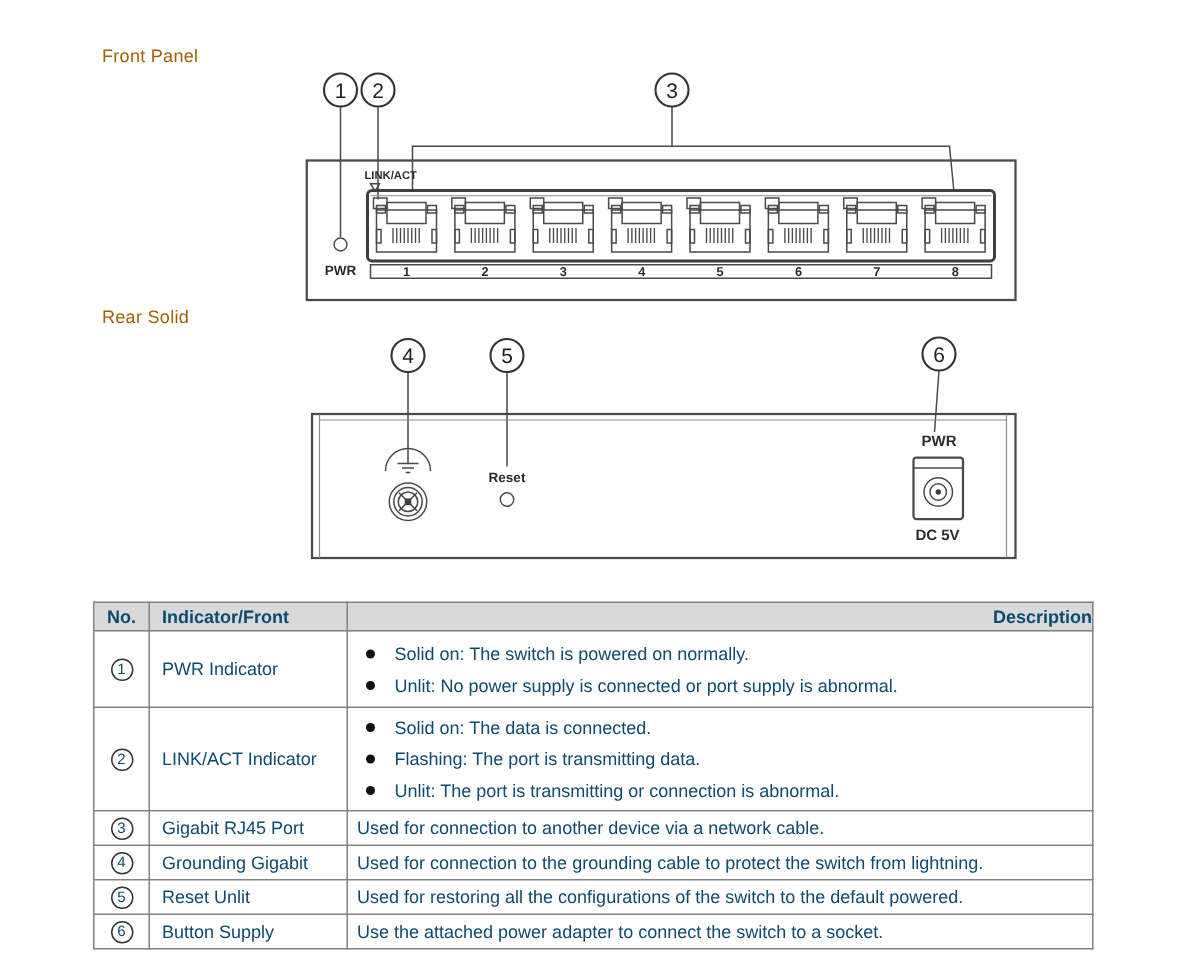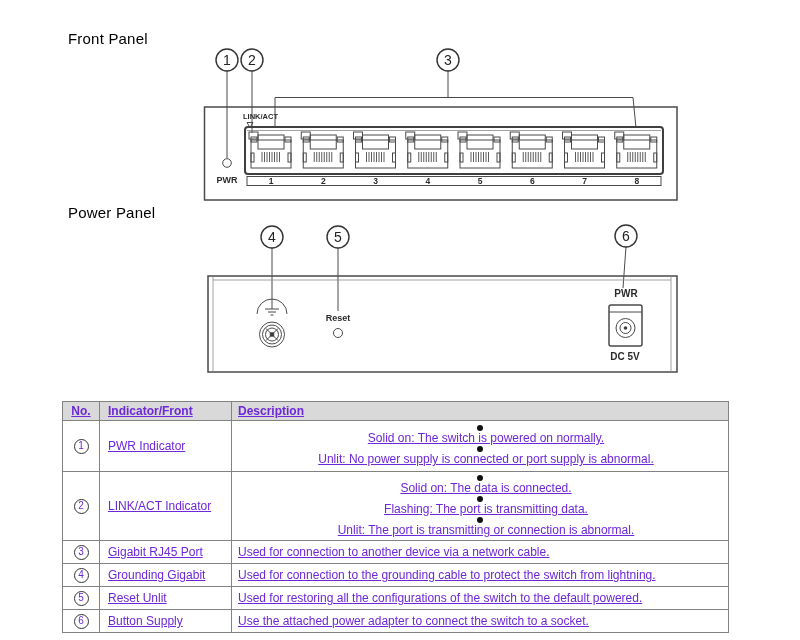--- a/index.html
+++ b/index.html
@@ -1,66 +1,66 @@
 <!DOCTYPE html>
 <html><head>
 <meta charset="utf-8">
 <style>
   html,body { margin:0; padding:0; }
   body {
     width:800px; height:640px; position:relative; overflow:hidden;
     background:#ffffff; color:#1a1a1a;
     font-family:"Liberation Sans", sans-serif;
   }
-  .heading { position:absolute; font-size:15px; color:#000000; letter-spacing:0.2px; }
+  .heading { position:absolute; font-size:12px; color:#a16207; letter-spacing:0.2px; }
   #front-heading { left:68px; top:30px; }
   #rear-heading  { left:68px; top:204px; }
 
   svg.diagram { position:absolute; left:0; top:0; }
   .ln   { stroke:#4a4a4a; fill:none; stroke-width:1; }
   .ln15 { stroke:#4a4a4a; fill:none; stroke-width:1.5; }
   .ln2  { stroke:#3f3f3f; fill:none; stroke-width:2; }
   .thin { stroke:#8a8a8a; fill:none; stroke-width:0.8; }
   .callout-circle { stroke:#333; stroke-width:1.4; fill:#fff; }
   .callout-num { font-size:14px; fill:#222; text-anchor:middle; }
   .lbl-b7  { font-size:7.5px; font-weight:bold; fill:#2b2b2b; }
   .lbl-b9  { font-size:9px;  font-weight:bold; fill:#2b2b2b; text-anchor:middle; }
   .lbl-b10 { font-size:10px; font-weight:bold; fill:#2b2b2b; text-anchor:middle; }
   .port-num { font-size:8.5px; font-weight:bold; fill:#2b2b2b; text-anchor:middle; }
 
   .tablewrap { position:absolute; left:62px; top:401px; }
-  table { border-collapse:collapse; table-layout:fixed; width:666px; font-size:12px; color:#6d28d9;text-decoration:underline; }
+  table { border-collapse:collapse; table-layout:fixed; width:666px; font-size:12px; color:#0c4a6e; }
   col.c-no   { width:37px; }
   col.c-name { width:132px; }
   col.c-desc { width:497px; }
   td, th { border:1px solid #828282; padding:0; vertical-align:middle; }
   th { background:#d9d9d9; font-weight:bold; text-align:left; height:18px; padding-left:8px; }
   th.no-col { padding-left:0; text-align:center; }
-  th.desc-col { padding-left:6px; }
+  th.desc-col { padding-left:6px;text-align:right; }
   tr.r1 td { height:46px; }
   tr.r2 td { height:64px; }
   tr.small td { height:22px; }
   .no-cell { text-align:center; }
   .circnum {
     display:inline-flex; width:15px; height:15px; box-sizing:border-box;
     border:1.2px solid #333; border-radius:50%;
     align-items:center; justify-content:center;
     font-size:10px; line-height:1; background:#fff;
   }
   .name-cell { padding-left:8px;margin-top:20px; }
   .desc-cell { padding-left:6px; }
   .desc-cell.bullets { padding:2px 0; }
-  .bullet-row { display:flex; align-items:center; height:21px; padding-left:12px;flex-direction:column; }
+  .bullet-row { display:flex; align-items:center; height:21px; padding-left:12px; }
   .dot { width:6px; height:6px; background:#111; border-radius:50%; margin-right:13px; flex:none; }
 </style>
 </head>
 <body>
 
 <div class="heading" id="front-heading">Front Panel</div>
-<div class="heading" id="rear-heading">Power Panel</div>
+<div class="heading" id="rear-heading">Rear Solid</div>
 
 <svg class="diagram" width="800" height="400" viewBox="0 0 800 400">
   <defs>
     <g id="rj45">
       <rect x="6" y="13" width="40" height="28" class="ln" fill="#fff"></rect>
       <rect x="6" y="10" width="6" height="5" class="ln" fill="#fff"></rect>
       <rect x="40" y="10" width="6" height="5" class="ln" fill="#fff"></rect>
       <rect x="13" y="8" width="26" height="14" class="ln" fill="#fff"></rect>
       <rect x="4" y="5" width="9" height="7" class="ln" fill="#fff"></rect>
       <rect x="6" y="26" width="3" height="9" class="ln" fill="#fff"></rect>

